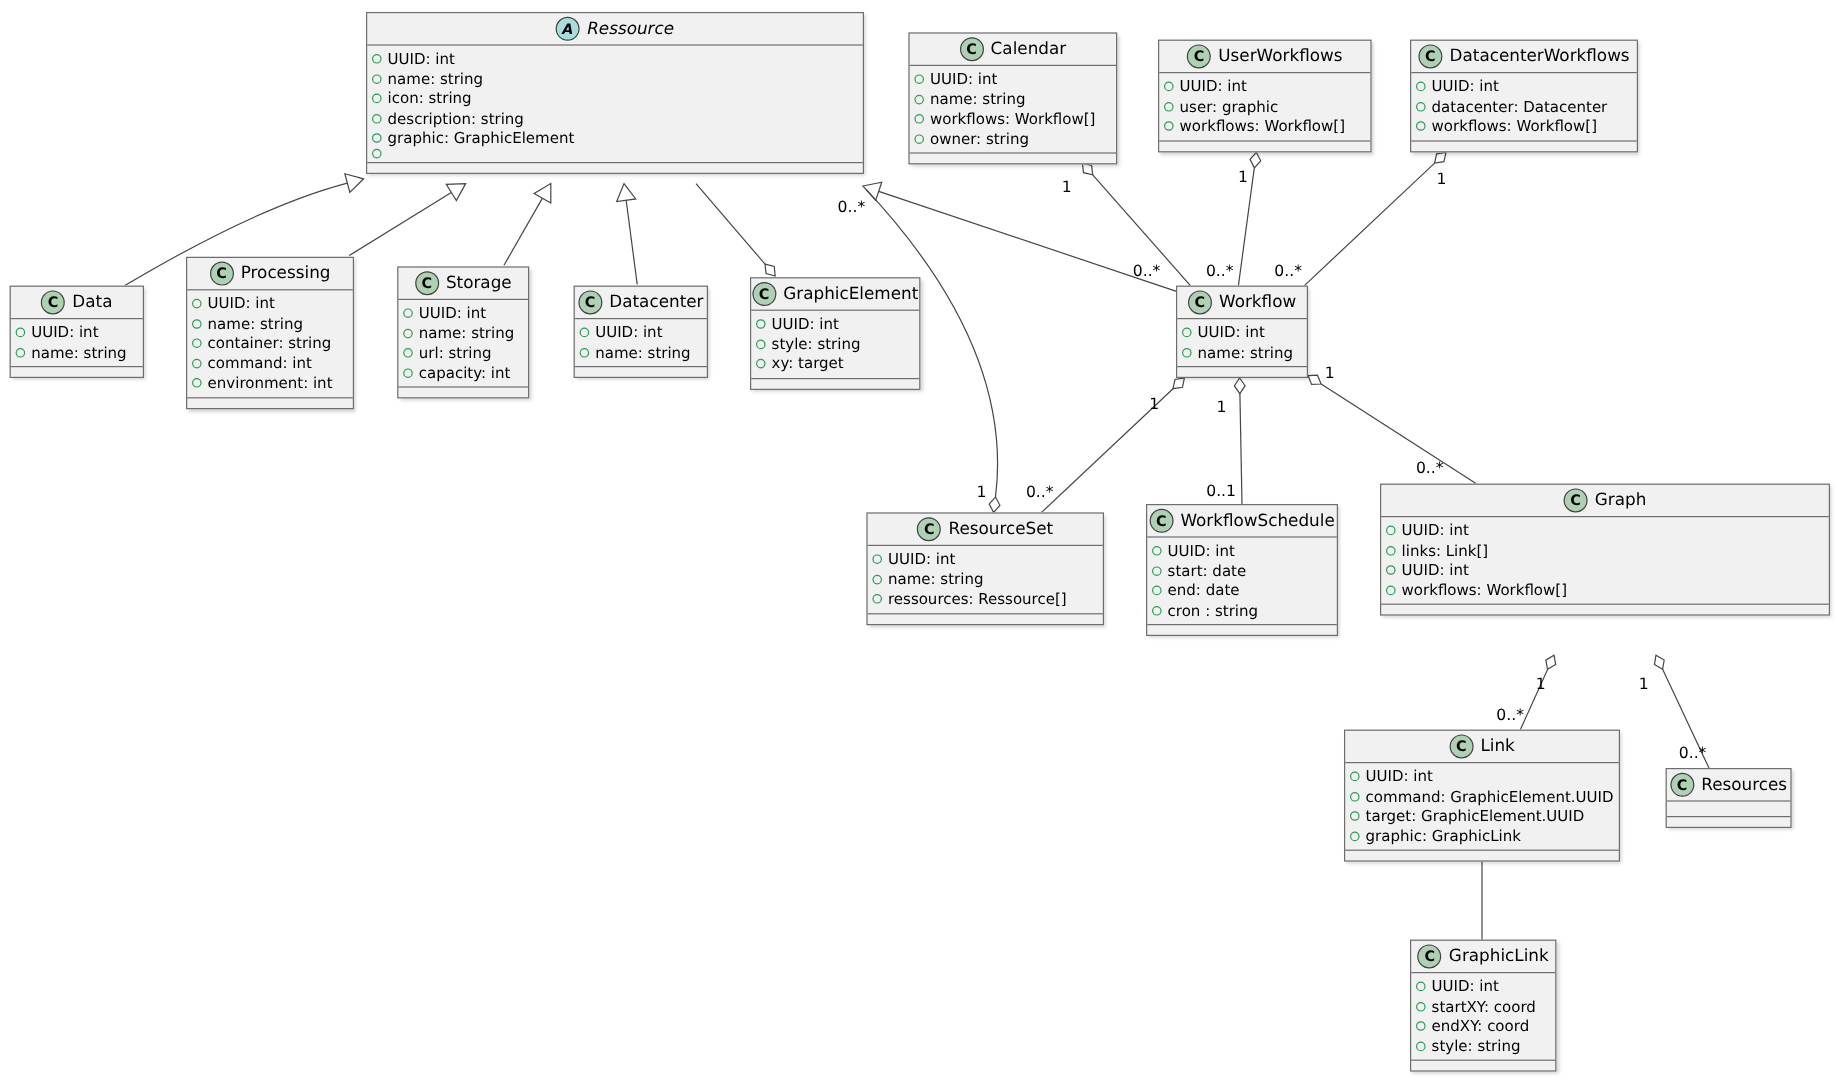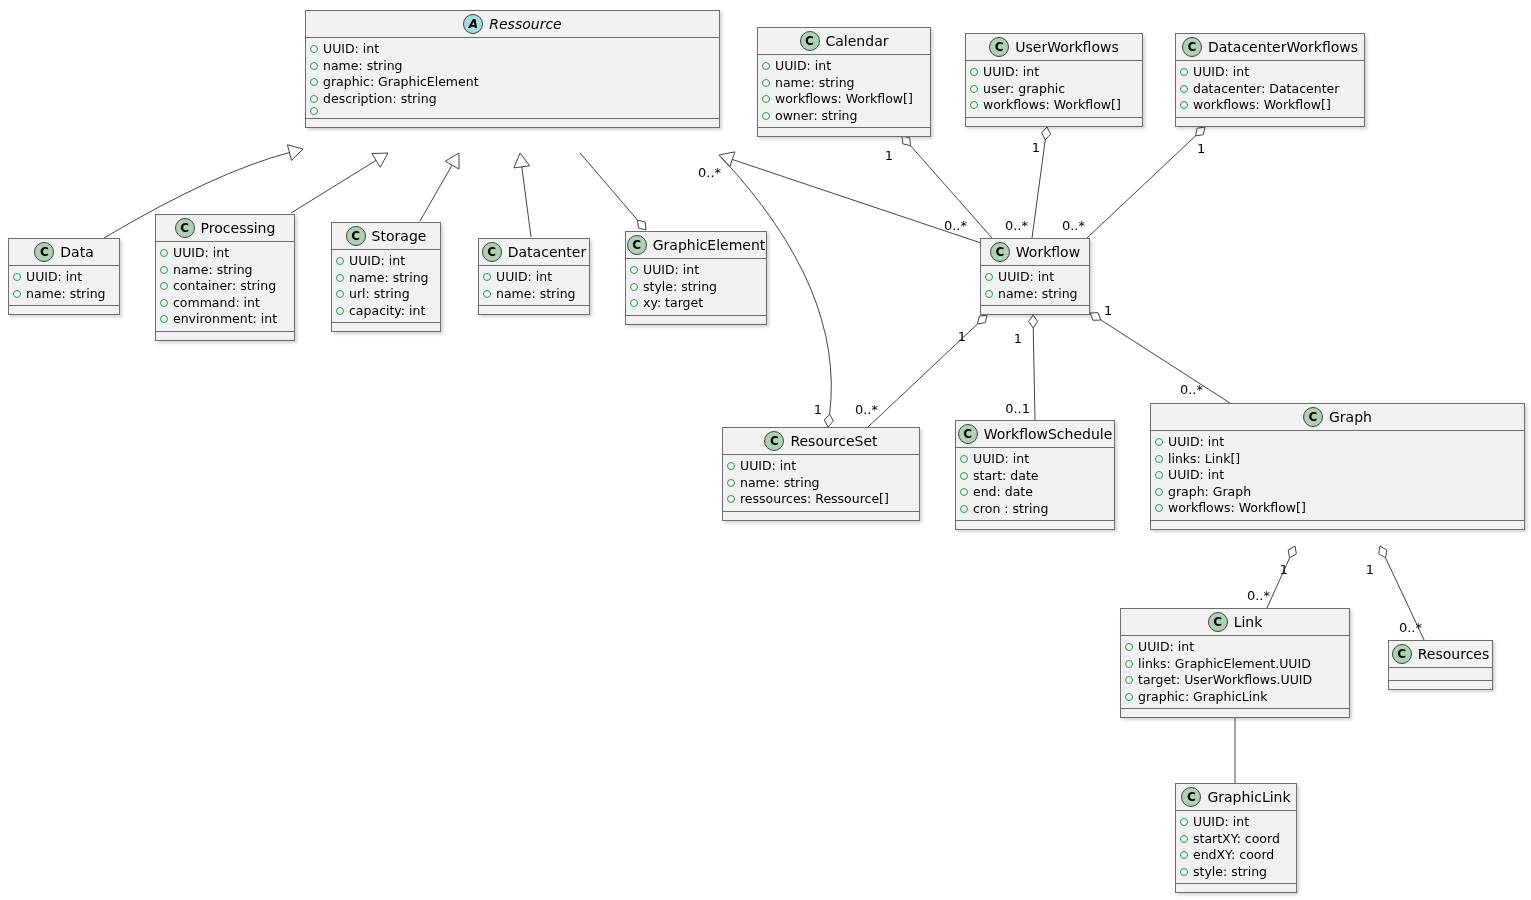--- a/index.html
+++ b/index.html
@@ -120,28 +120,32 @@
           <div class="uml-attr">
             <span class="vis-icon" style="border-color: rgb(46, 155, 87);"></span>
             <span>UUID: int</span>
           </div>
           <div class="uml-attr">
             <span class="vis-icon" style="border-color: rgb(46, 155, 87);"></span>
             <span>name: string</span>
           </div>
           <div class="uml-attr">
             <span class="vis-icon" style="border-color: rgb(46, 155, 87);"></span>
+            <span>icon: string</span>
+          </div>
+          <div class="uml-attr">
+            <span class="vis-icon" style="border-color: rgb(46, 155, 87);"></span>
+            <span>description: string</span>
+          </div>
+          <div class="uml-attr">
+            <span class="vis-icon" style="border-color: rgb(46, 155, 87);"></span>
             <span>graphic: GraphicElement</span>
           </div>
           <div class="uml-attr">
             <span class="vis-icon" style="border-color: rgb(46, 155, 87);"></span>
-            <span>description: string</span>
-          </div>
-          <div class="uml-attr">
-            <span class="vis-icon" style="border-color: rgb(46, 155, 87);"></span>
           </div>
         </div>
         <div class="uml-footer"></div>
       </div>
       <div class="uml-class" style="left: 757px; top: 27px; width: 174px;">
         <div class="uml-title">
           <span class="circle" style="background: rgb(173, 209, 178);">C</span>
           <span class="title-text">Calendar</span>
         </div>
         <div class="uml-attrs">
@@ -391,46 +395,42 @@
           <div class="uml-attr">
             <span class="vis-icon" style="border-color: rgb(46, 155, 87);"></span>
             <span>links: Link[]</span>
           </div>
           <div class="uml-attr">
             <span class="vis-icon" style="border-color: rgb(46, 155, 87);"></span>
             <span>UUID: int</span>
           </div>
           <div class="uml-attr">
             <span class="vis-icon" style="border-color: rgb(46, 155, 87);"></span>
-            <span>graph: Graph</span>
-          </div>
-          <div class="uml-attr">
-            <span class="vis-icon" style="border-color: rgb(46, 155, 87);"></span>
             <span>workflows: Workflow[]</span>
           </div>
         </div>
         <div class="uml-footer"></div>
       </div>
       <div class="uml-class" style="left: 1120px; top: 608px; width: 230px;">
         <div class="uml-title">
           <span class="circle" style="background: rgb(173, 209, 178);">C</span>
           <span class="title-text">Link</span>
         </div>
         <div class="uml-attrs">
           <div class="uml-attr">
             <span class="vis-icon" style="border-color: rgb(46, 155, 87);"></span>
             <span>UUID: int</span>
           </div>
           <div class="uml-attr">
             <span class="vis-icon" style="border-color: rgb(46, 155, 87);"></span>
-            <span>links: GraphicElement.UUID</span>
-          </div>
-          <div class="uml-attr">
-            <span class="vis-icon" style="border-color: rgb(46, 155, 87);"></span>
-            <span>target: UserWorkflows.UUID</span>
+            <span>command: GraphicElement.UUID</span>
+          </div>
+          <div class="uml-attr">
+            <span class="vis-icon" style="border-color: rgb(46, 155, 87);"></span>
+            <span>target: GraphicElement.UUID</span>
           </div>
           <div class="uml-attr">
             <span class="vis-icon" style="border-color: rgb(46, 155, 87);"></span>
             <span>graphic: GraphicLink</span>
           </div>
         </div>
         <div class="uml-footer"></div>
       </div>
       <div class="uml-class" style="left: 1388px; top: 640px; width: 105px;">
         <div class="uml-title">

